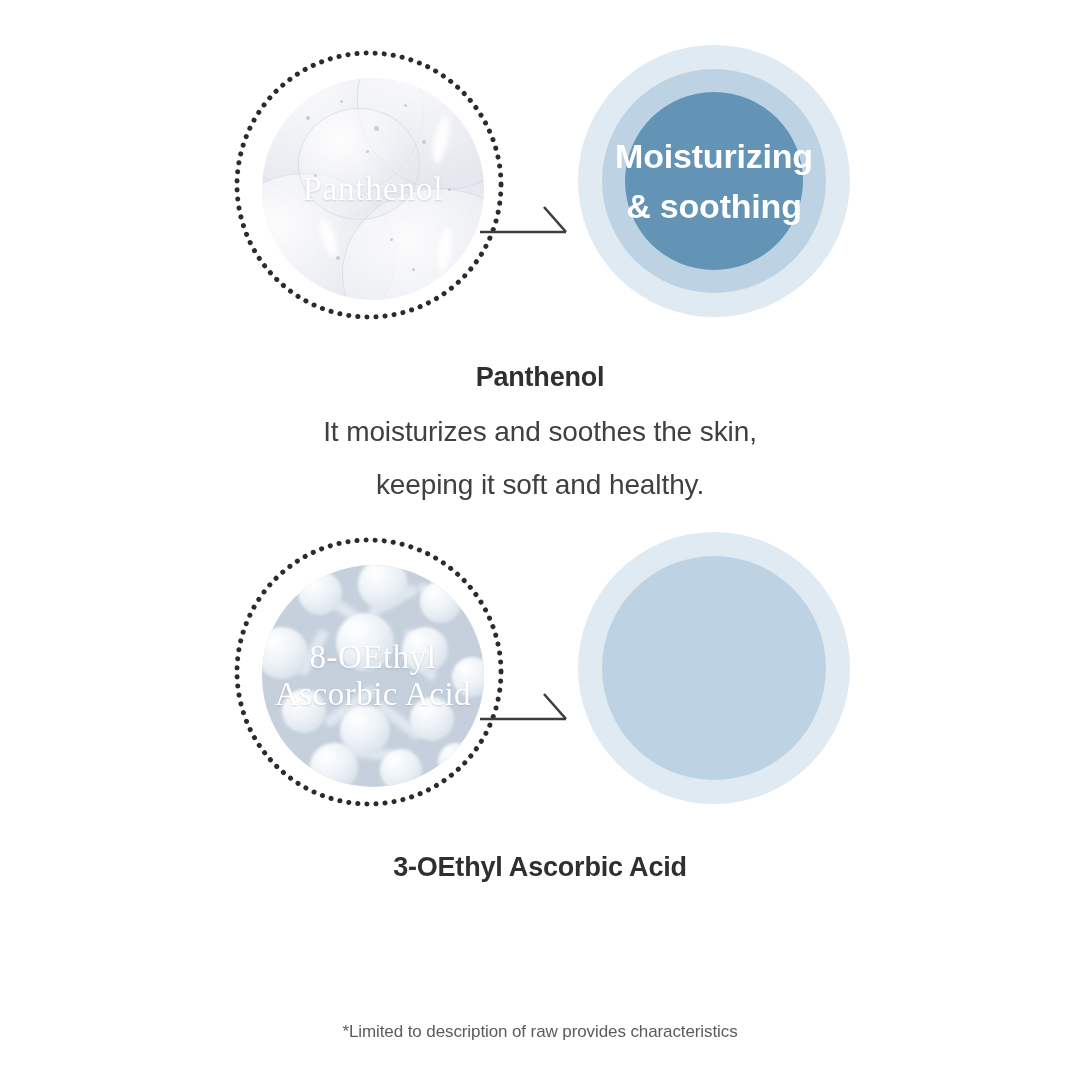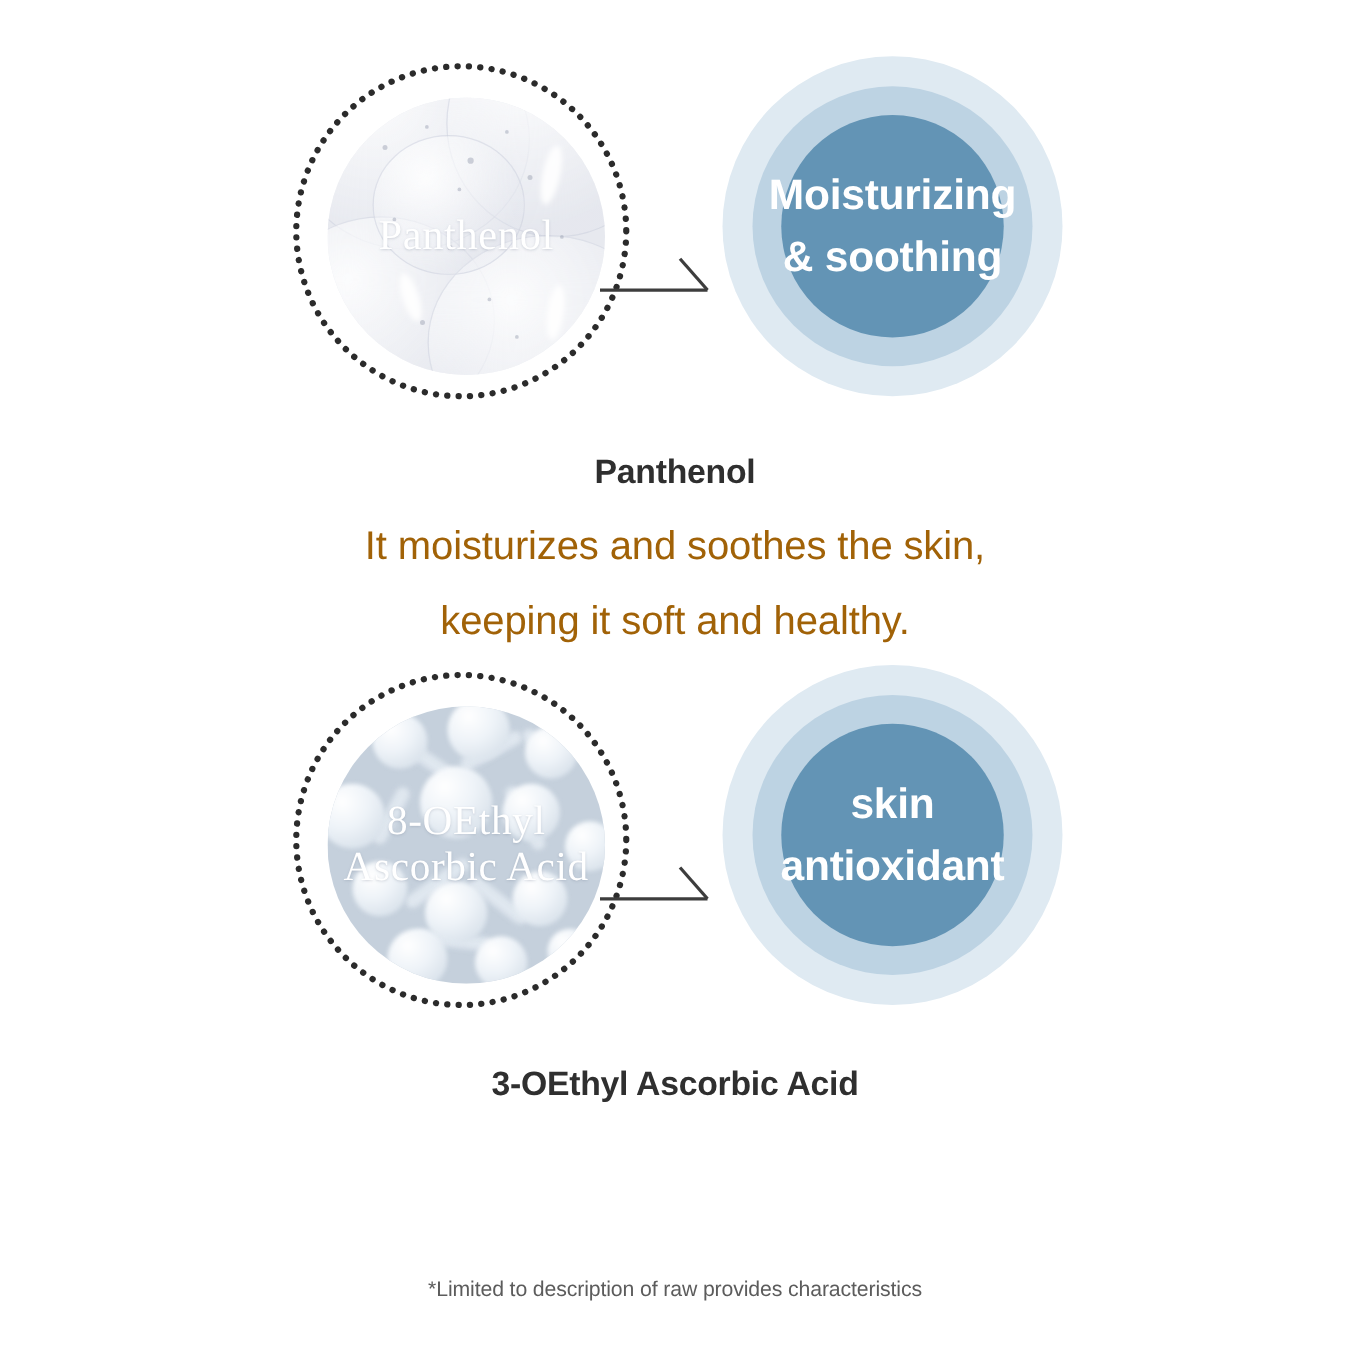--- a/index.html
+++ b/index.html
@@ -180,22 +180,22 @@
     color: #2f2f2f;
     font-size: 27px;
     font-weight: bold;
     letter-spacing: -0.2px;
     margin: 0;
   }
   .card-1 .card-title { padding-top: 32px; }
   .card-2 .card-title { padding-top: 35px; }
 
   .card-body {
-    color: #a16207;
-    font-size: 32px;
+    color: #404040;
+    font-size: 28px;
     line-height: 1.88;
     margin: 0;
     padding-top: 13px;
     white-space: pre-line;
     letter-spacing: -0.1px;
   }
 
   .footnote {
     position: absolute;
     left: 0;
@@ -311,24 +311,20 @@
       </div>
 
       <svg class="arrow" viewBox="0 0 95 50">
         <path d="M2 37 H88" fill="none" stroke="#3d3d3d" stroke-width="2.6"></path>
         <path d="M88 37 L66 12" fill="none" stroke="#3d3d3d" stroke-width="2.6"></path>
       </svg>
 
       <div class="target">
         <div class="ring-outer"></div>
         <div class="ring-mid"></div>
-        <div class="ring-inner">
-          <div class="target-label">skin
-antioxidant</div>
-        </div>
       </div>
 
     </div>
 
     <div class="copy">
       <div class="card-title">3-OEthyl Ascorbic Acid</div>
     </div>
   </div>
 
   <div class="footnote">*Limited to description of raw provides characteristics</div>

